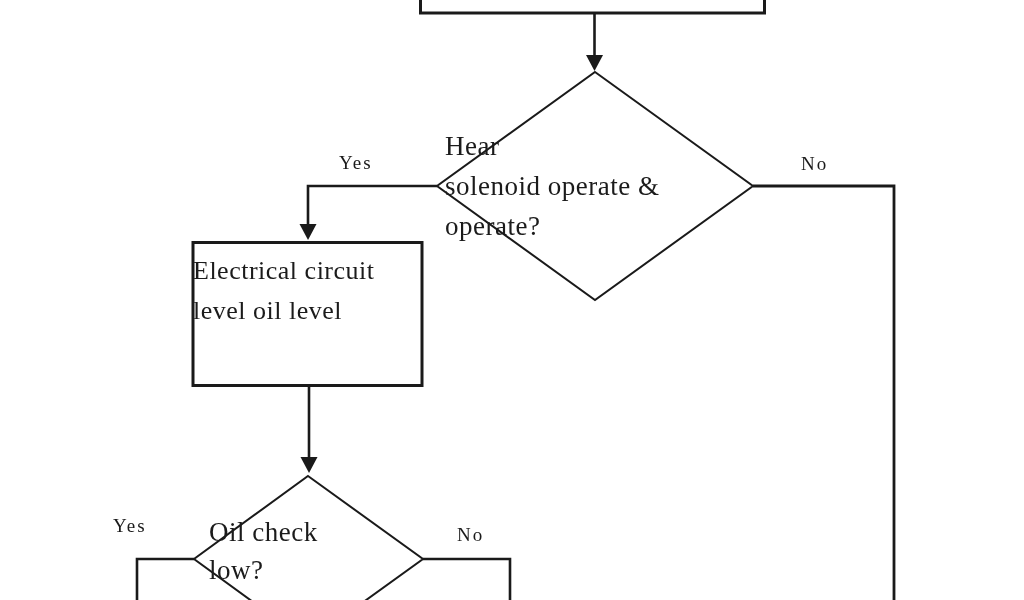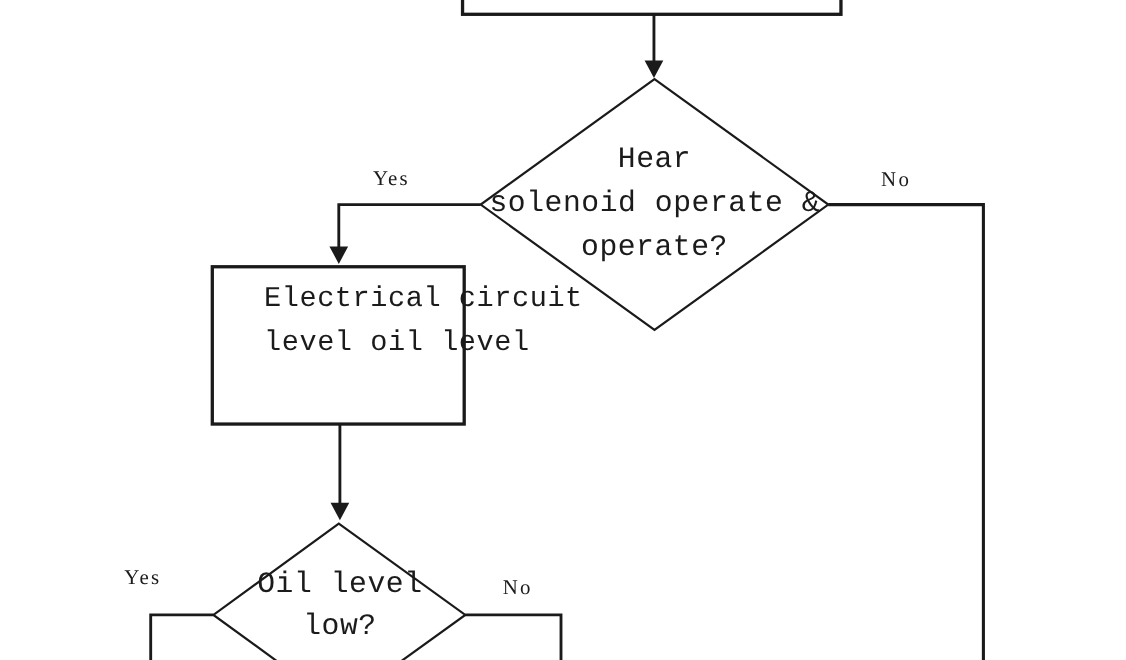--- a/index.html
+++ b/index.html
@@ -18,26 +18,24 @@
   }
   #wires {
     position: absolute;
     left: 0;
     top: 0;
     width: 1024px;
     height: 600px;
   }
   .node-text {
     position: absolute;
-    text-align: center;
     font-size: 27px;
     line-height: 40px;
     letter-spacing: 0.5px;
     white-space: nowrap;
-    font-family: Liberation Mono, monospace;
   }
   .node-text div { white-space: nowrap; }
   .edge-label {
     position: absolute;
     font-size: 19px;
     line-height: 30px;
     letter-spacing: 2px;
     white-space: nowrap;
   }
 </style>
@@ -71,27 +69,27 @@
 
     <polyline points="423,559 510,559 510,602" fill="none" stroke="#1a1a1a" stroke-width="2.6"></polyline>
   </svg>
 
   <div class="node-text" style="left:445px; top:126px; width:300px;">
     <div>Hear</div>
     <div>solenoid operate &amp;</div>
     <div>operate?</div>
   </div>
 
-  <div class="node-text" style="left:193px; top:251px; width:212px; font-size:26px;margin-left:47px;">
+  <div class="node-text" style="left:193px; top:251px; width:212px; font-size:26px;">
     <div>Electrical circuit</div>
     <div>level oil level</div>
   </div>
 
   <div class="node-text" style="left:209px; top:513px; width:200px; line-height:38px;">
-    <div>Oil level</div>
+    <div>Oil check</div>
     <div>low?</div>
   </div>
 
   <div class="edge-label" style="left:339px; top:148px;">Yes</div>
 
   <div class="edge-label" style="left:801px; top:149px;">No</div>
 
   <div class="edge-label" style="left:113px; top:511px;">Yes</div>
 
   <div class="edge-label" style="left:457px; top:520px;">No</div>

